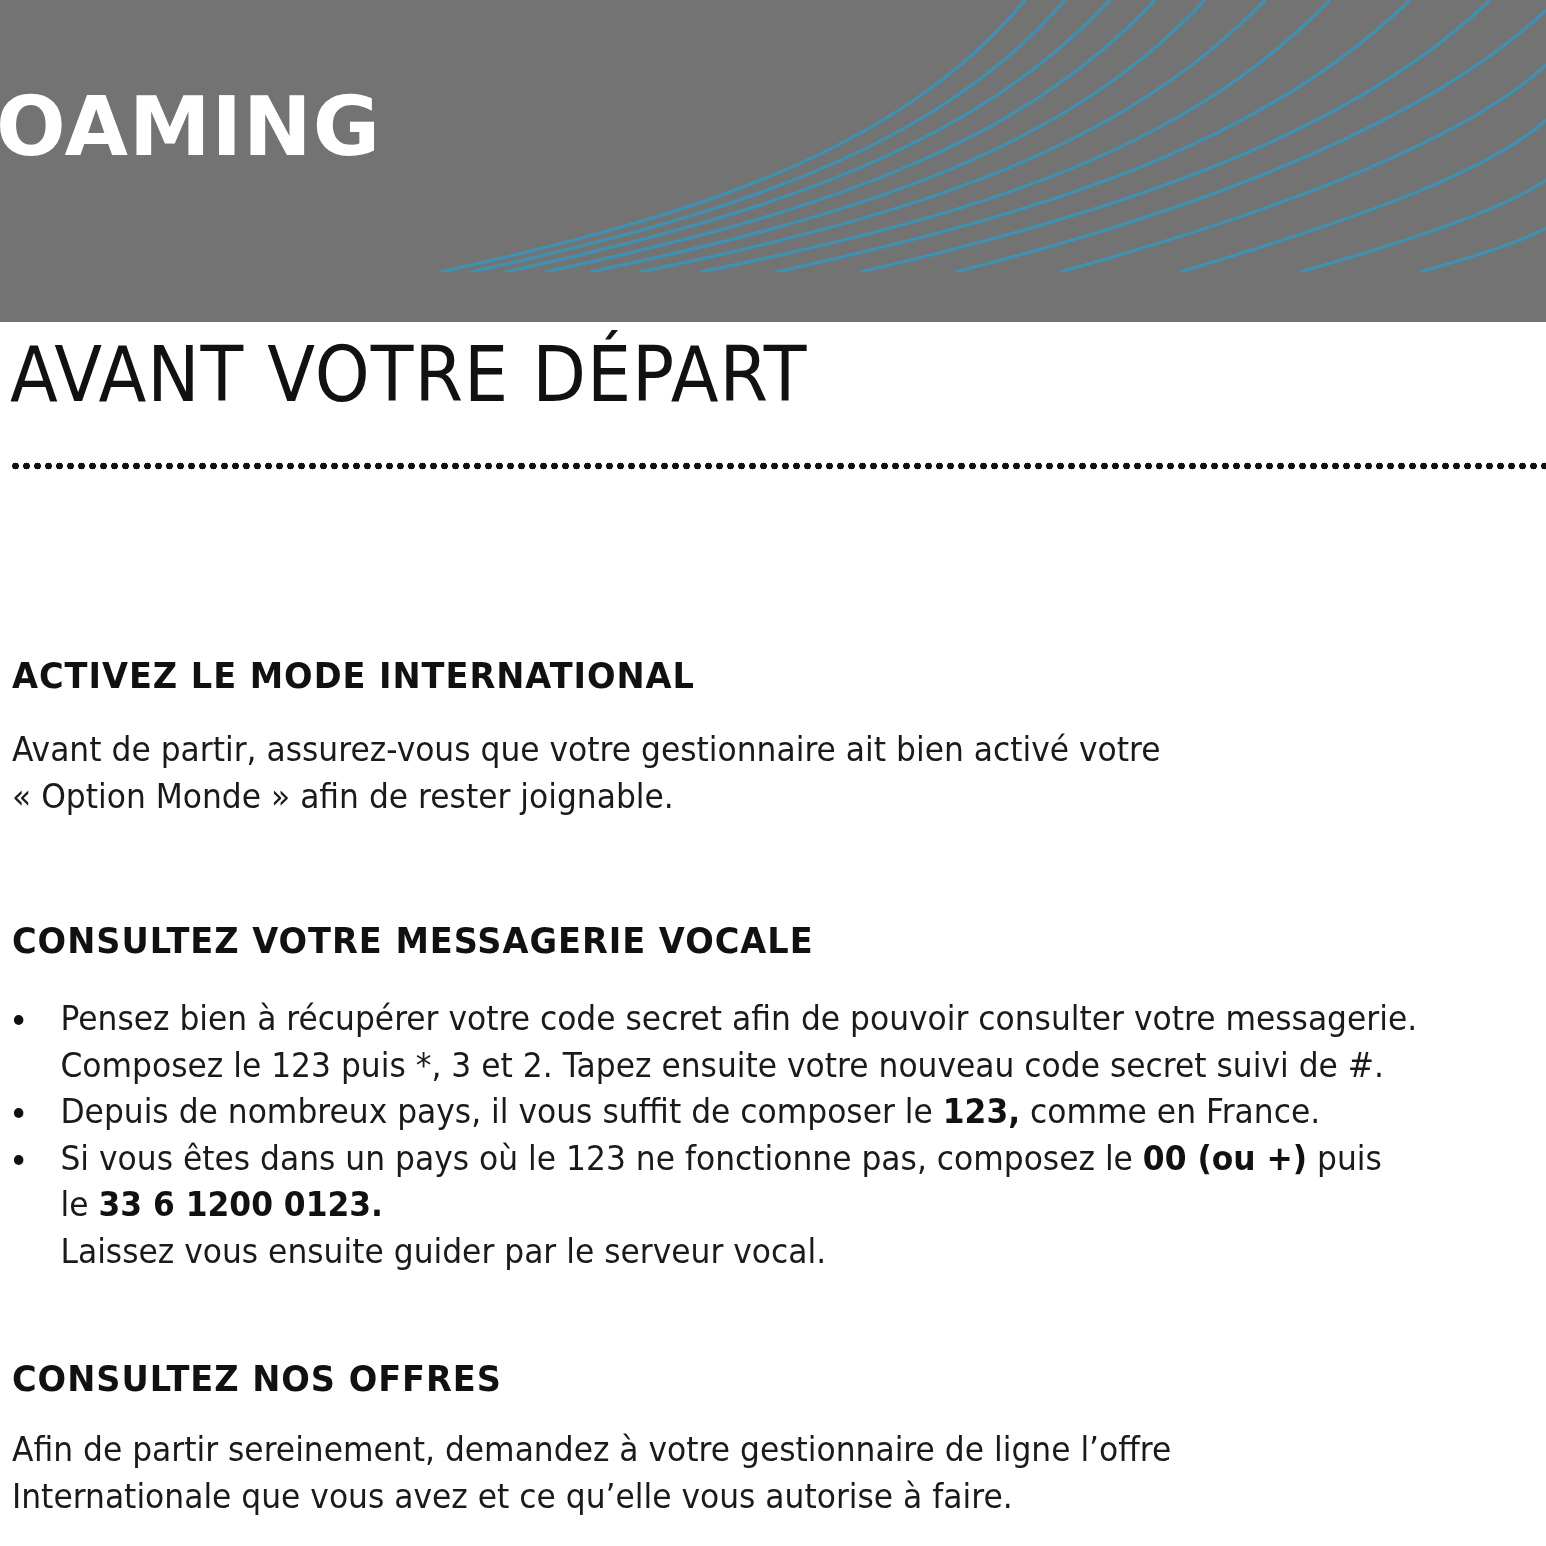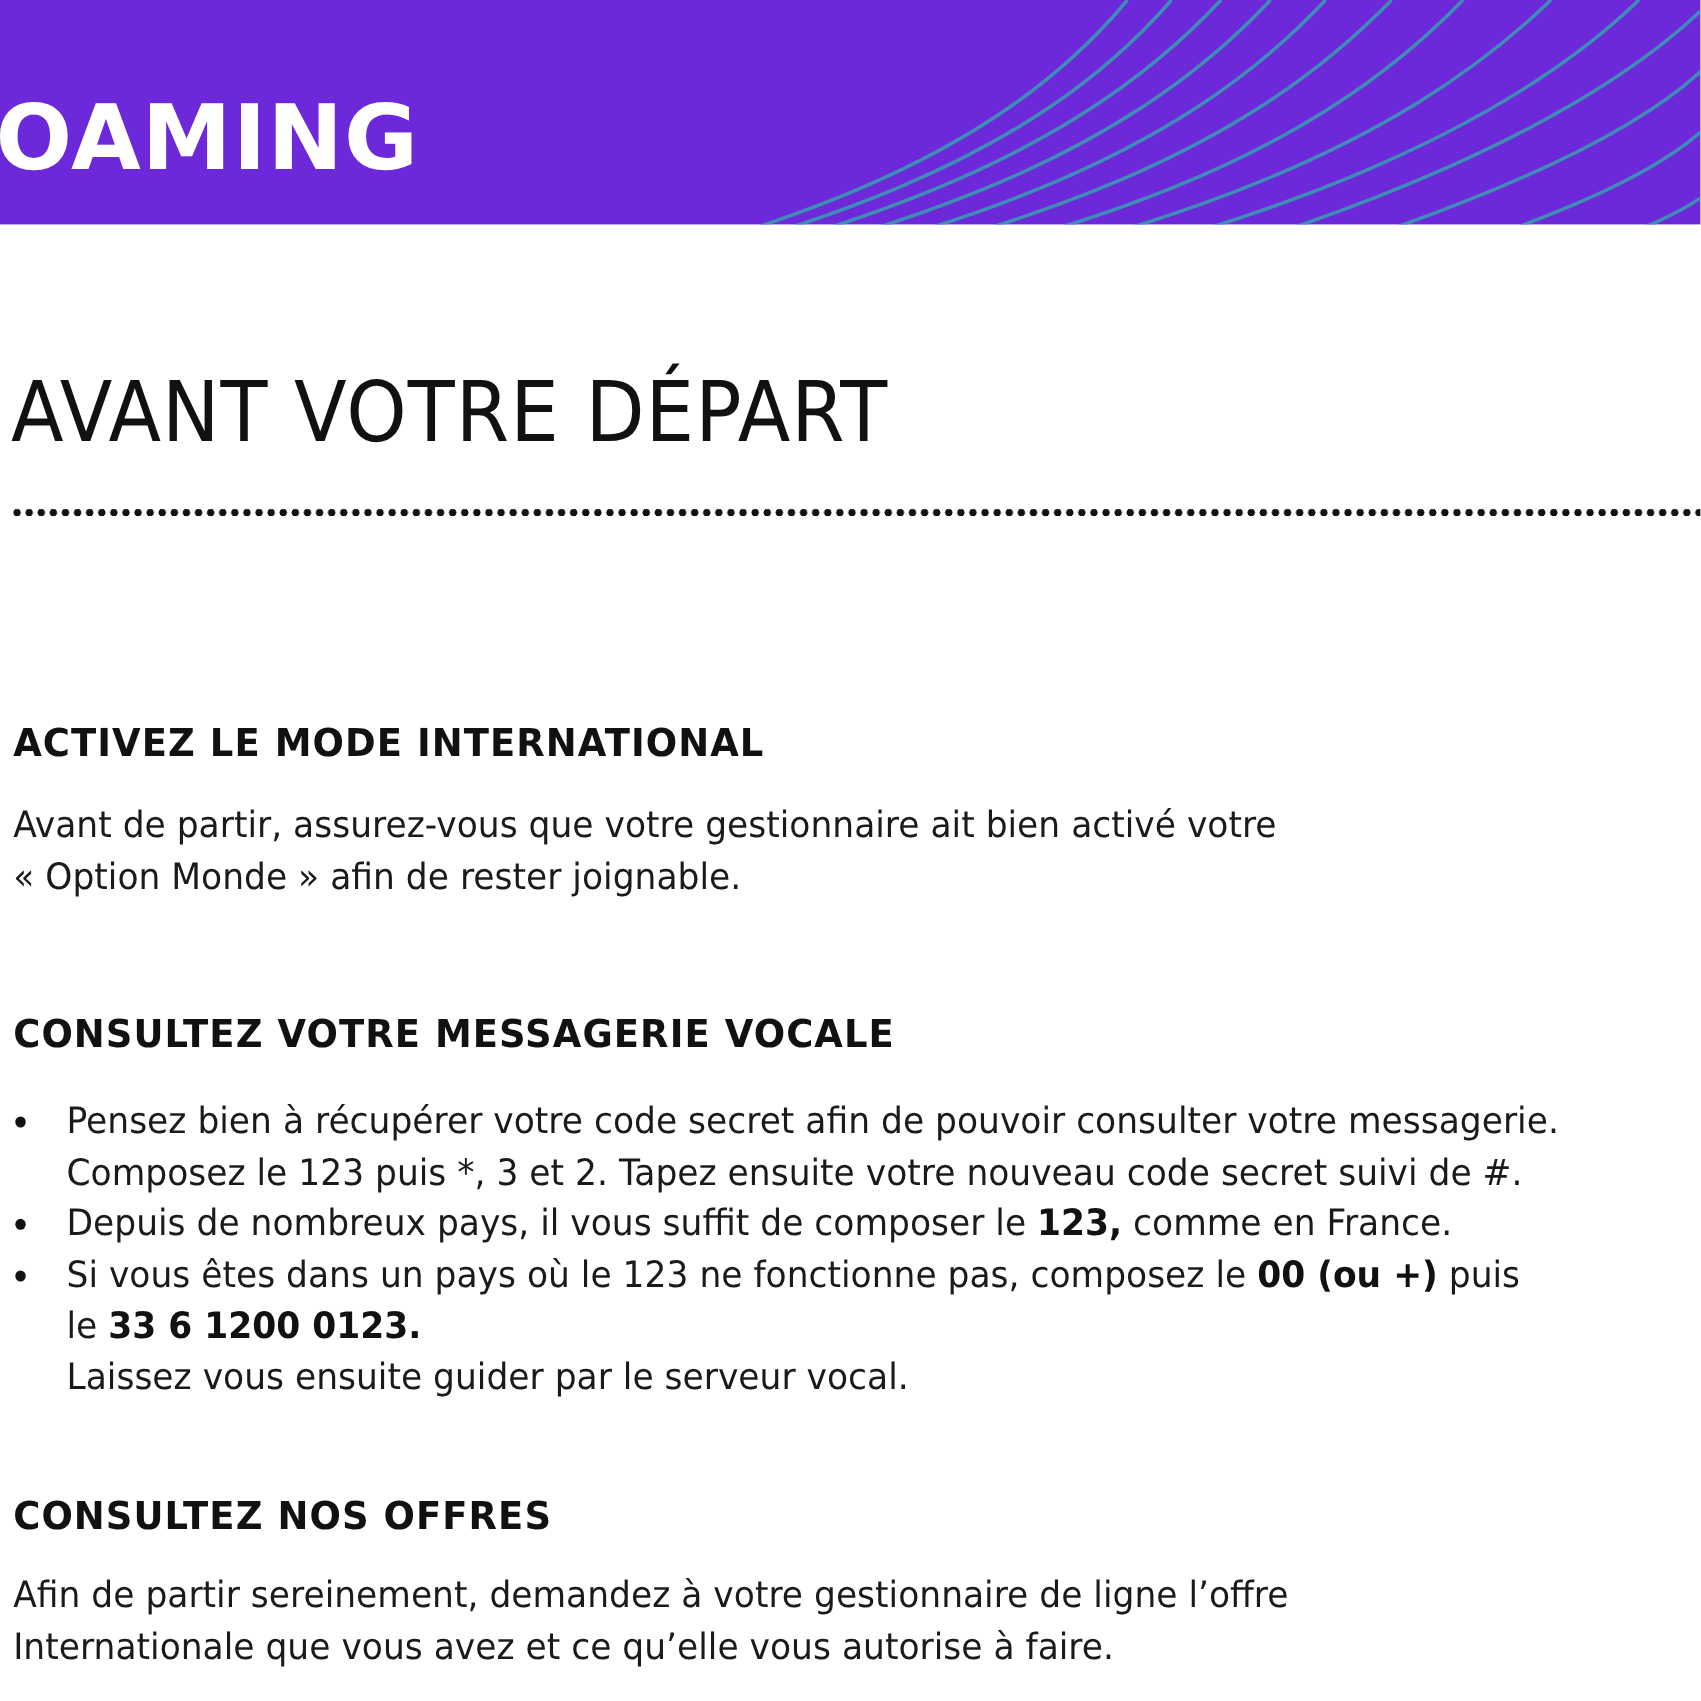--- a/index.html
+++ b/index.html
@@ -12,22 +12,22 @@
       height: 1546px;
       position: relative;
       overflow: hidden;
       font-family: "Liberation Sans", sans-serif;
       color: #111111;
     }
     .header-band {
       position: absolute;
       left: 0; top: 0;
       width: 1546px;
-      height: 204px;
-      background: #6d28d9;
+      height: 322px;
+      background: #737373;
       overflow: hidden;
     }
     .header-band svg.waves {
       position: absolute;
       left: 0; top: 0;
       width: 1546px;
       height: 272px;
     }
     .header-title {
       position: absolute;

